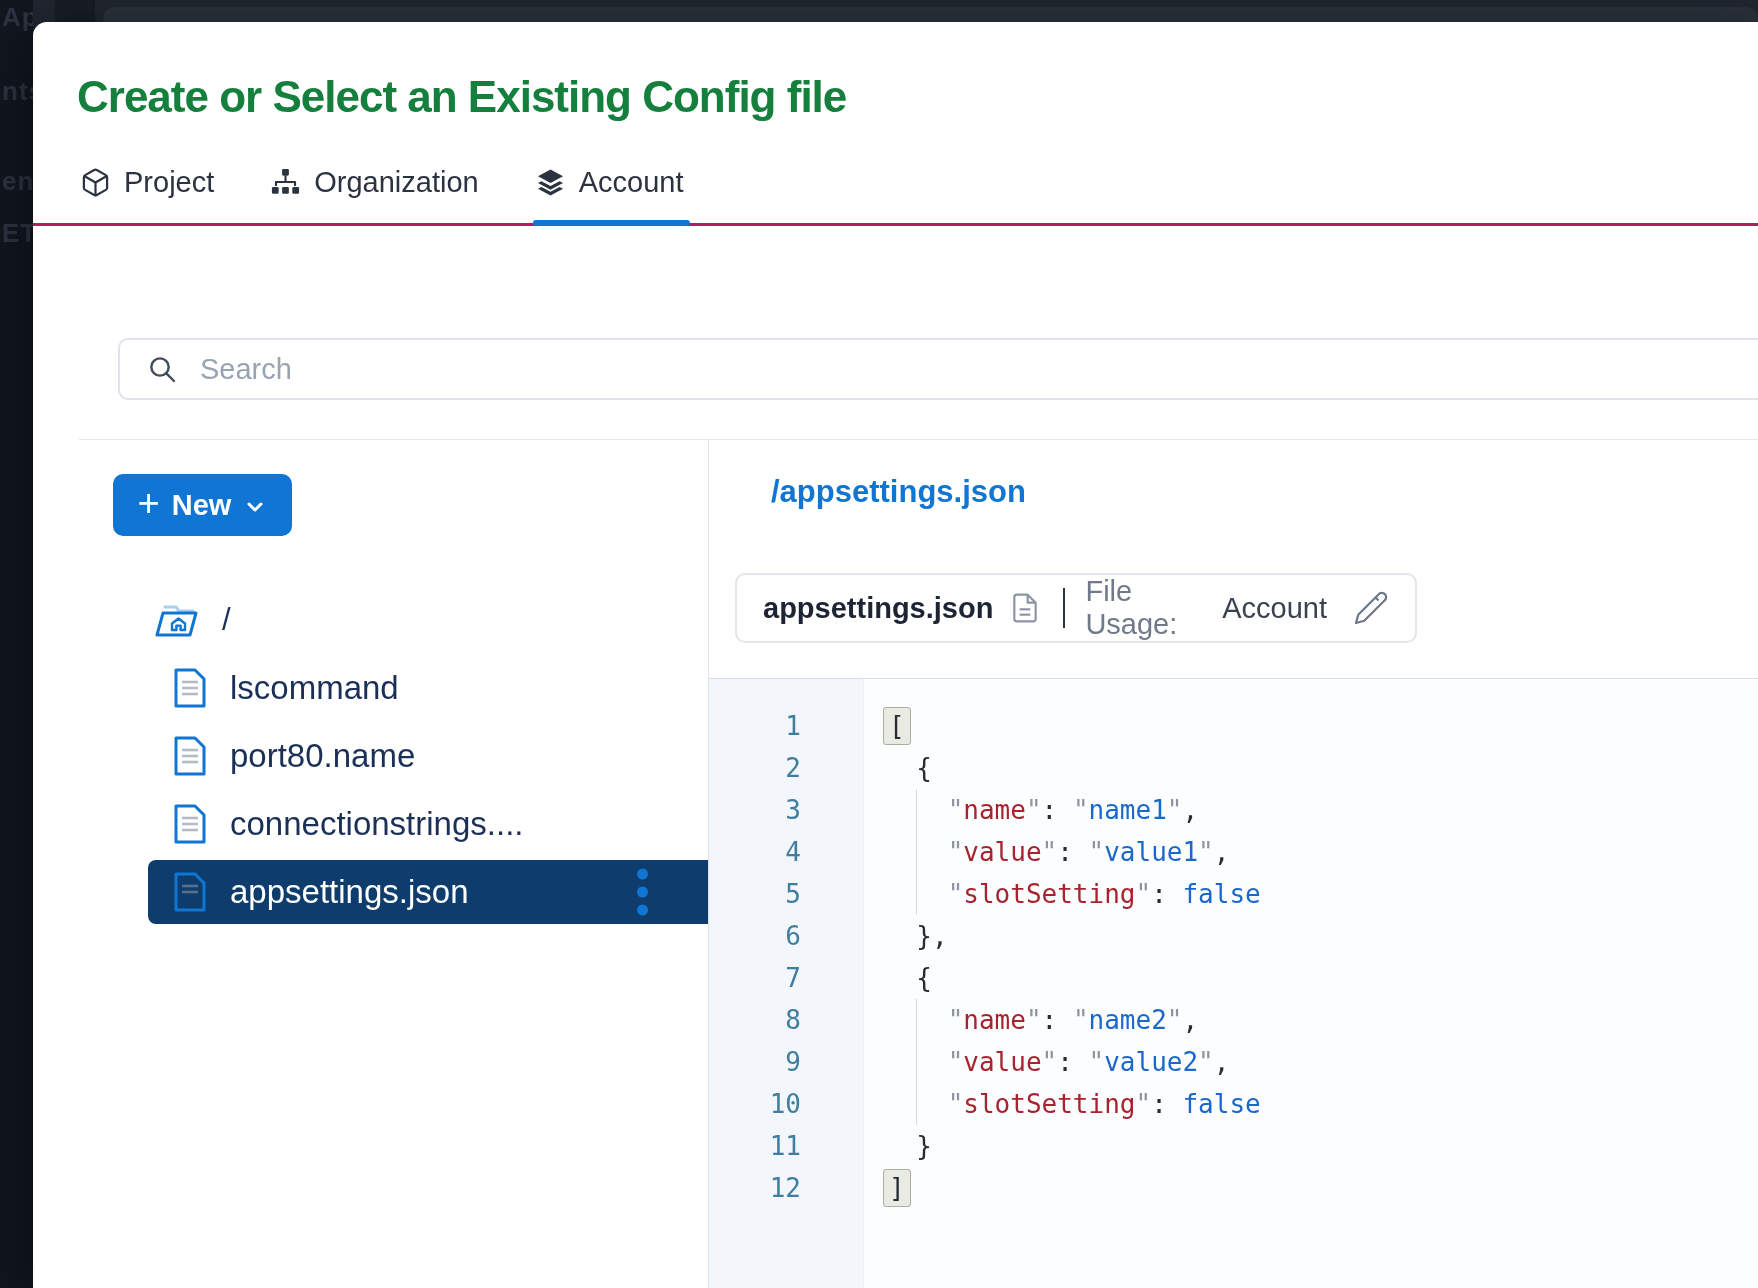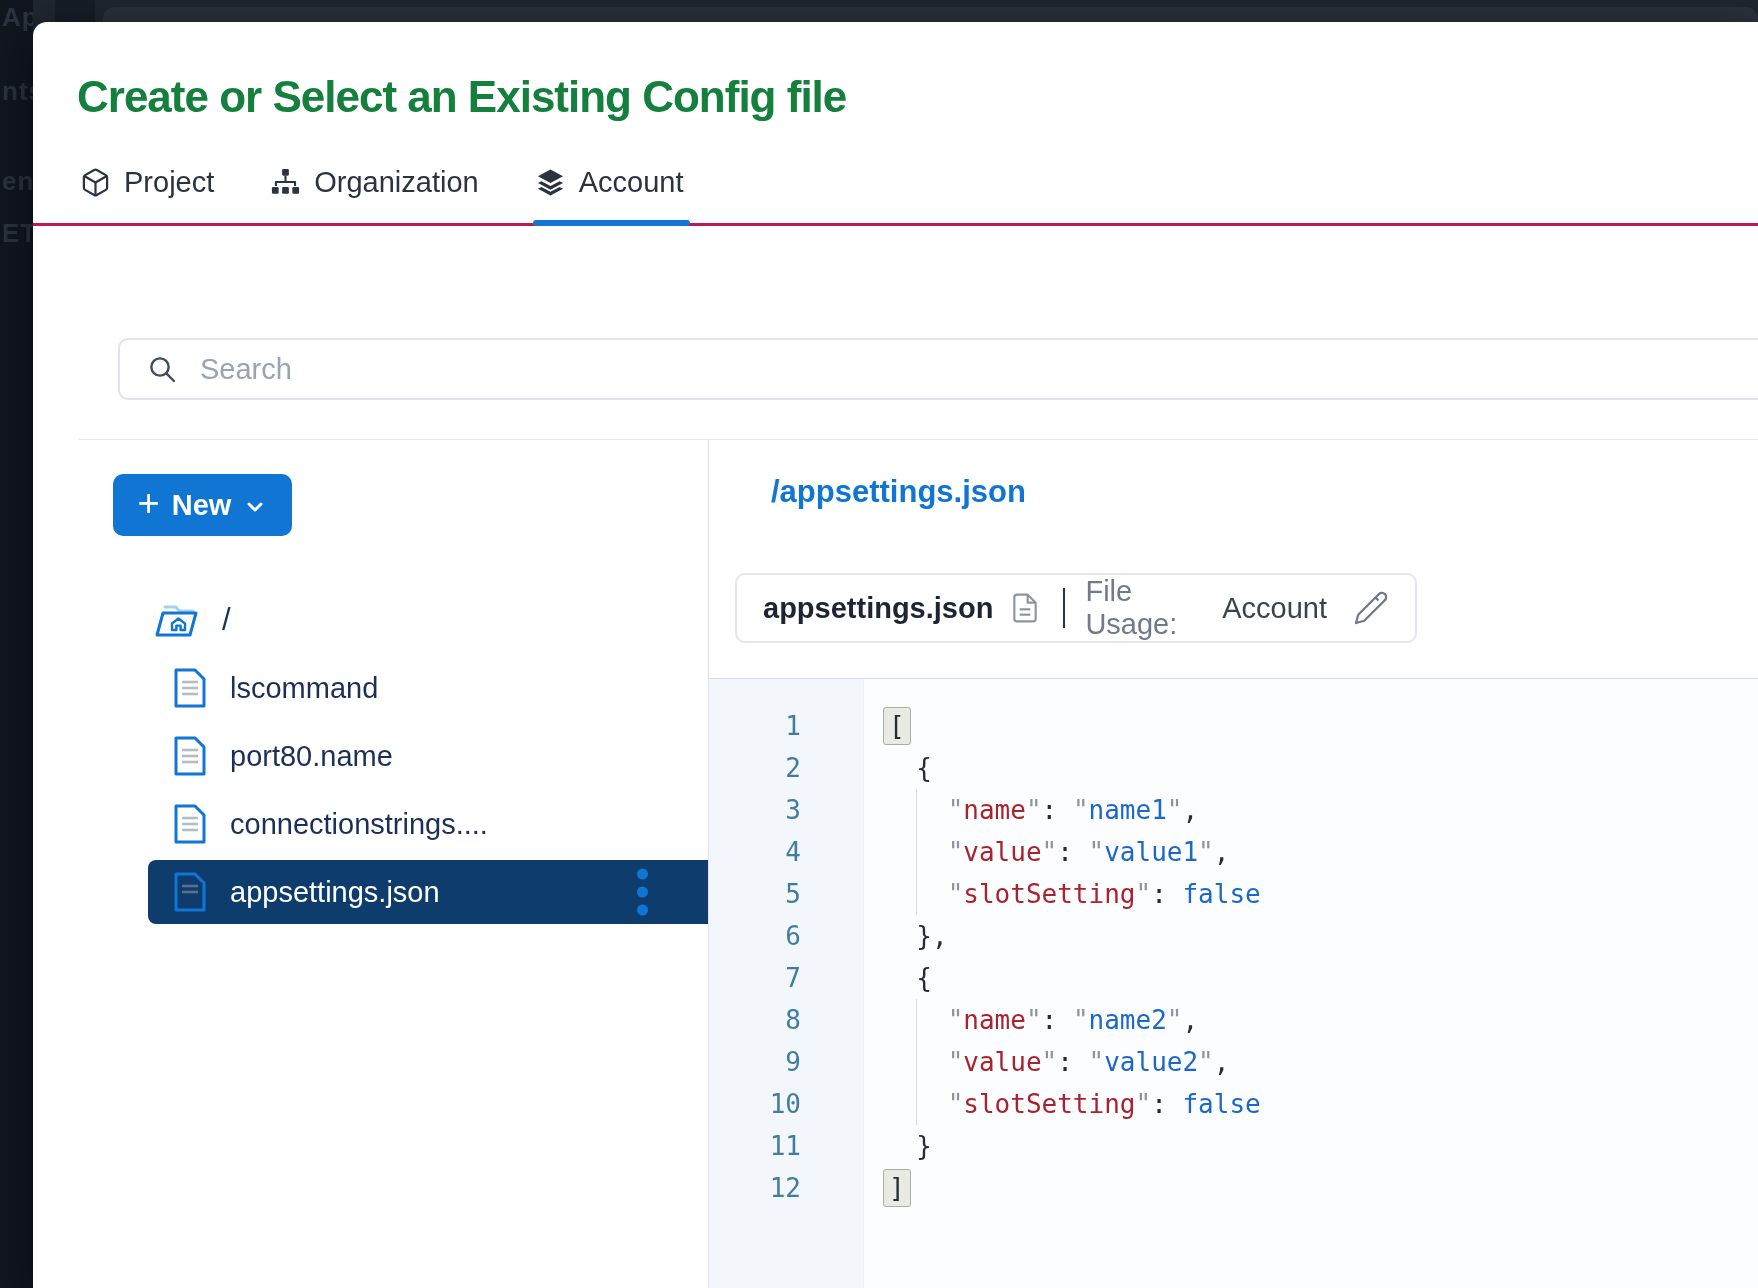--- a/index.html
+++ b/index.html
@@ -72,21 +72,21 @@
   }
   .new-btn .plus { font-size:38px; font-weight:normal; line-height:0; margin-top:-4px; }
   .new-btn svg { width:24px; height:24px; margin-top:3px; }
   
   .tree { position:absolute; left:0; top:158px; right:0; }
   .folder-row { display:flex; align-items:center; gap:22px; padding-left:119px; height:44px; margin-bottom:14px; cursor:pointer; }
   .folder-row .root-label { font-size:31px; color:#1b3056; }
   .file-row {
     display:flex; align-items:center; gap:23px; height:64px;
     margin:0 0 4px 115px; padding-left:25px; border-radius:8px;
-    font-size:29px; color:#1b3056; cursor:pointer; position:relative;
+    font-size:33px; color:#1b3056; cursor:pointer; position:relative;
   }
   .file-row svg { flex:none; }
   .file-row.selected {
     background:#0d3c6d; color:#fff; border-radius:8px 0 0 8px; margin-right:0;
   }
   .kebab {
     position:absolute; right:56px; top:50%; transform:translateY(-50%);
     display:flex; flex-direction:column; gap:7px; cursor:pointer; padding:4px;
   }
   .kebab i { width:11px; height:11px; border-radius:50%; background:#1176d3; }

